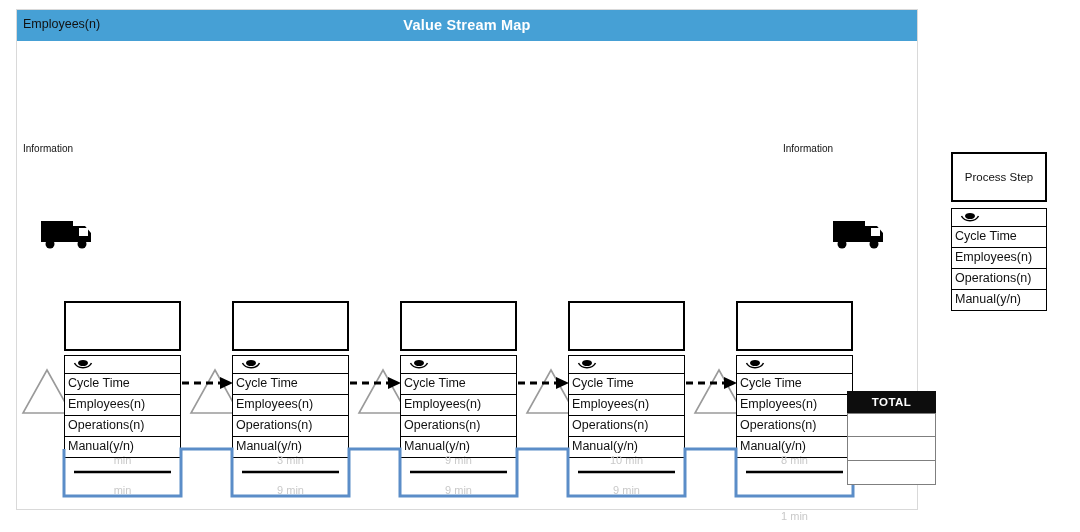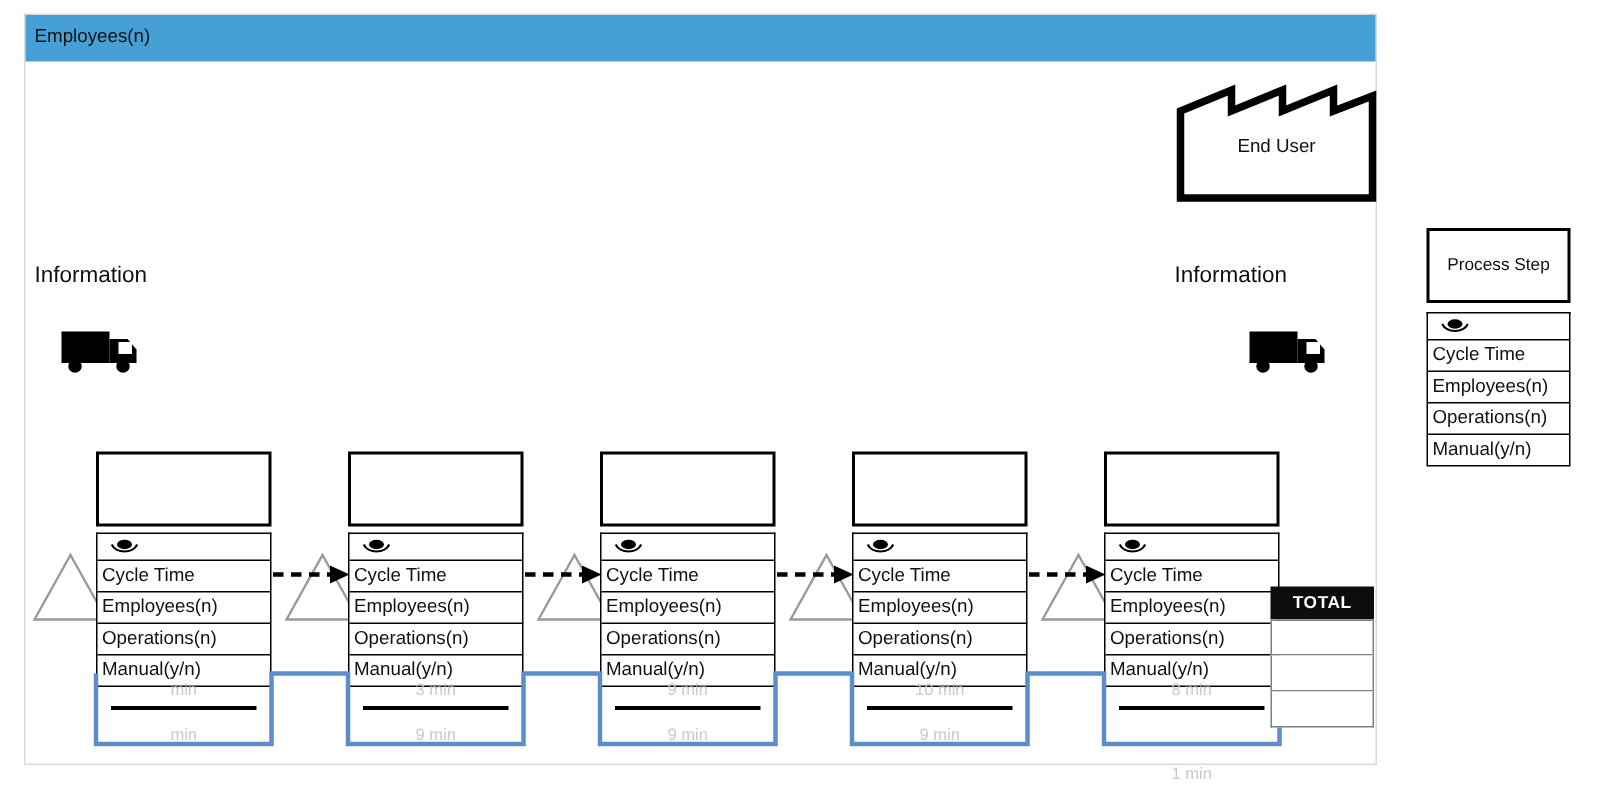--- a/index.html
+++ b/index.html
@@ -71,24 +71,23 @@
     width: 136px;
     text-align: center;
     font-size: 12.5px;
     color: #111111;
   }
   #factory-role { left: 6px; top: 42px; }
   #factory-enduser { left: 766px; top: 42px; }
 
   .info-label {
     position: absolute;
-    font-size: 15px;
+    font-size: 10px;
     color: #111111;
     white-space: nowrap;
-    margin-top: 32px;
   }
   #info-left  { left: 6px;   top: 133px; }
   #info-right { left: 766px; top: 133px; }
 
   
   .truck {
     position: absolute;
     width: 58px;
     height: 40px;
   }
@@ -174,21 +173,21 @@
     font-size: 11px;
     color: #c9c9c9;
     white-space: nowrap;
   }
 
   
   #total-box {
     position: absolute;
     left: 830px;
     top: 381px;
-    width: 69px;
+    width: 89px;
     height: 95px;
   }
   .total-header {
     height: 22px;
     background: #0d0d0d;
     color: #ffffff;
     font-size: 11.5px;
     font-weight: bold;
     text-align: center;
     line-height: 22px;
@@ -247,30 +246,25 @@
     padding-left: 8px;
   }
 </style>
 </head>
 <body>
 
 <div id="canvas">
 
   <div id="header-bar">
     <div id="header-left-label">Employees(n)</div>
+    <div id="header-title">Value Stream Map</div>
   </div>
 
   <div class="info-label" id="info-left">Information</div>
 
-  <div class="factory" id="factory-enduser">
-    <svg viewBox="0 0 136 84">
-      <path d="M4,80 L4,22 L38,8 L38,22 L72,8 L72,22 L106,8 L106,22 L132,12 L132,80 Z" fill="#ffffff" stroke="#000000" stroke-width="5" stroke-linejoin="miter"></path>
-    </svg>
-    <div class="factory-label">End User</div>
-  </div>
   <div class="info-label" id="info-right">Information</div>
 
   <div class="truck" id="truck-left">
     <svg viewBox="0 0 58 40">
       <rect x="4" y="8" width="32" height="21" fill="#000000"></rect>
       <path d="M36,13 L48,13 L54,20 L54,29 L36,29 Z" fill="#000000"></path>
       <rect x="42" y="15" width="9" height="8" fill="#ffffff"></rect>
       <circle cx="13" cy="31" r="4.5" fill="#000000"></circle>
       <circle cx="45" cy="31" r="4.5" fill="#000000"></circle>
     </svg>

